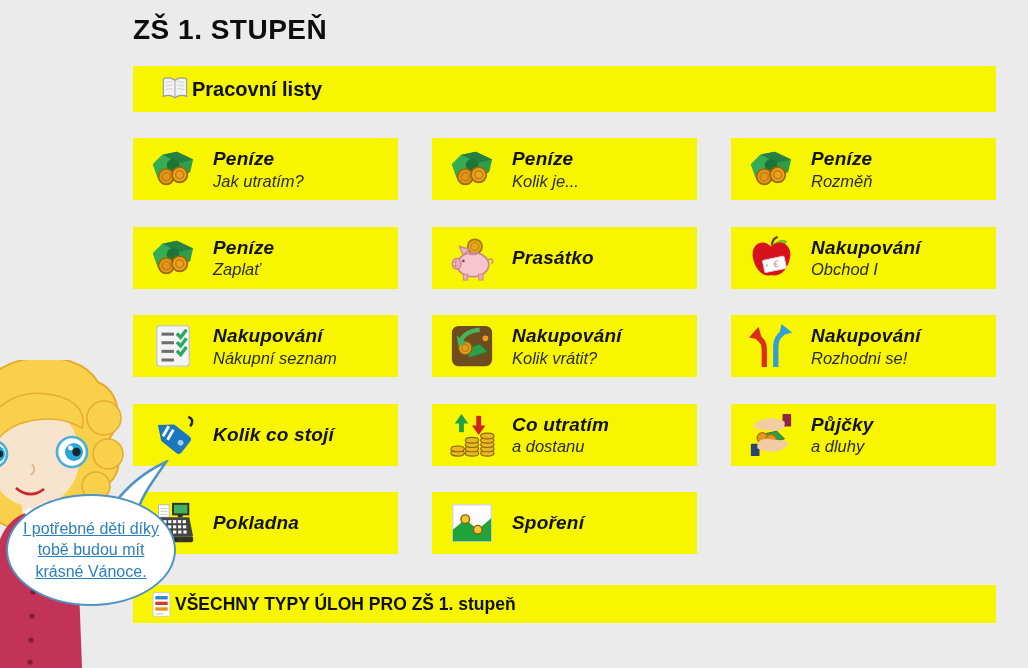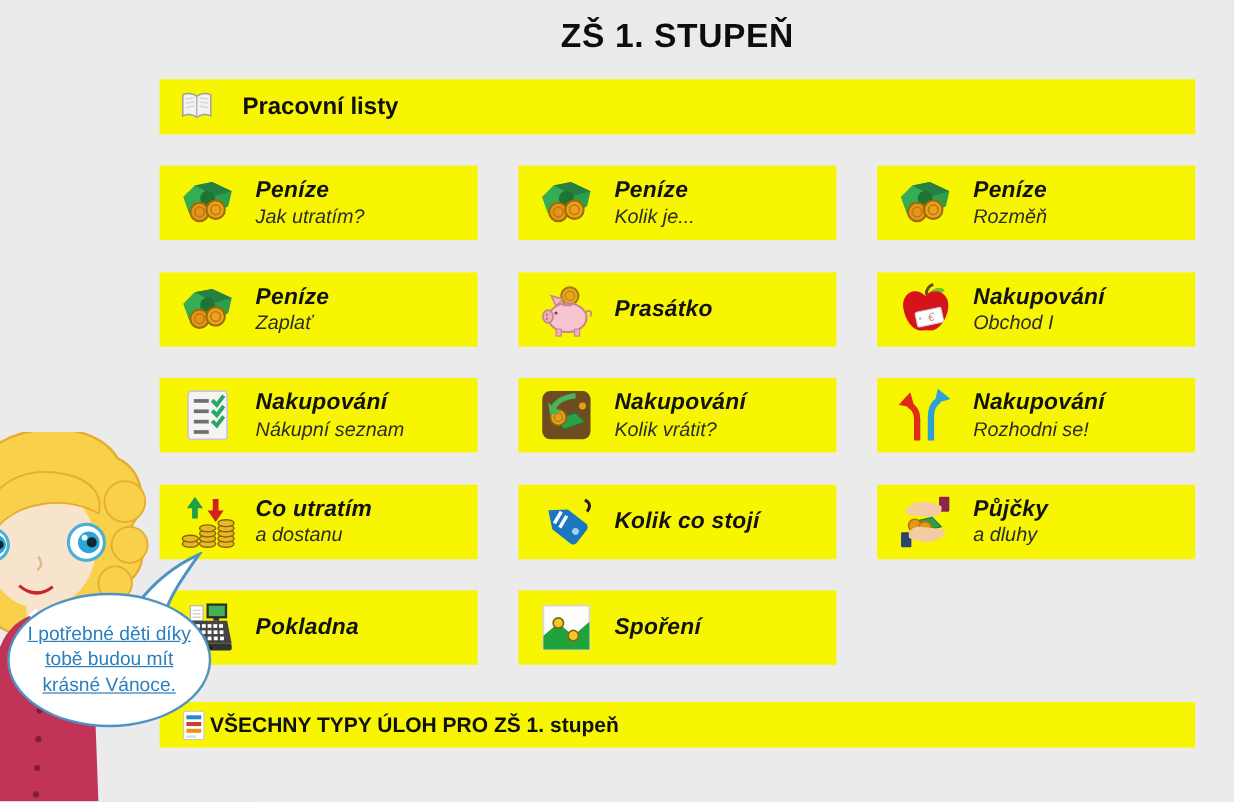--- a/index.html
+++ b/index.html
@@ -1,25 +1,25 @@
 <!DOCTYPE html>
 <html lang="cs"><head>
 <meta charset="utf-8">
 <style>
   html,body{margin:0;padding:0;}
   body{font-family:"Liberation Sans",sans-serif;background:#dcdcdc;}
   #page{position:relative;width:1028px;height:668px;background:#ebebeb;overflow:hidden;}
   :root{--yellow:#f8f500;}
 
-  .page-title{position:absolute;left:133px;top:14px;width:863px;text-align:center;
+  .page-title{position:absolute;left:133px;top:14px;width:863px;text-align:left;
     font-size:28px;font-weight:700;letter-spacing:.5px;color:#0d0d0d;}
 
   .bar{position:absolute;left:133px;width:863px;background:var(--yellow);
     display:flex;align-items:center;box-sizing:border-box;cursor:pointer;}
-  .header-bar{top:66px;height:46px;gap:24px;padding-left:17px;font-size:20px;font-weight:700;color:#101010;}
+  .header-bar{top:66px;height:46px;gap:3px;padding-left:28px;font-size:20px;font-weight:700;color:#101010;}
   .footer-bar{top:585px;height:38px;padding-left:15px;font-size:17.5px;font-weight:700;color:#101010;}
 
   .grid{position:absolute;left:133px;top:138px;width:863px;
     display:grid;grid-template-columns:repeat(3,1fr);column-gap:34px;row-gap:26.5px;}
   .tile{background:var(--yellow);height:62px;display:flex;align-items:center;
     gap:17px;padding-left:17px;box-sizing:border-box;cursor:pointer;font-style:italic;}
   .tile .ic{width:46px;height:46px;flex:0 0 46px;}
   .hdr-ic{width:28px;height:28px;}
   .ftr-ic{width:27px;height:27px;}
   .tile-text{display:flex;flex-direction:column;justify-content:center;line-height:1.22;}
@@ -295,34 +295,34 @@
       <svg class="ic">
           <use href="#i-fork"></use>
         </svg>
       <span class="tile-text">
         <span class="tile-title">Nakupování</span>
         <span class="tile-sub">Rozhodni se!</span>
       </span>
     </div>
     <div class="tile">
       <svg class="ic">
+          <use href="#i-tag"></use>
+        </svg>
+      <span class="tile-text">
+        <span class="tile-title">Kolik co stojí</span>
+
+      </span>
+    </div>
+    <div class="tile">
+      <svg class="ic">
           <use href="#i-coins"></use>
         </svg>
       <span class="tile-text">
         <span class="tile-title">Co utratím</span>
         <span class="tile-sub">a dostanu</span>
-      </span>
-    </div>
-    <div class="tile">
-      <svg class="ic">
-          <use href="#i-tag"></use>
-        </svg>
-      <span class="tile-text">
-        <span class="tile-title">Kolik co stojí</span>
-
       </span>
     </div>
     <div class="tile">
       <svg class="ic">
           <use href="#i-hands"></use>
         </svg>
       <span class="tile-text">
         <span class="tile-title">Půjčky</span>
         <span class="tile-sub">a dluhy</span>
       </span>

